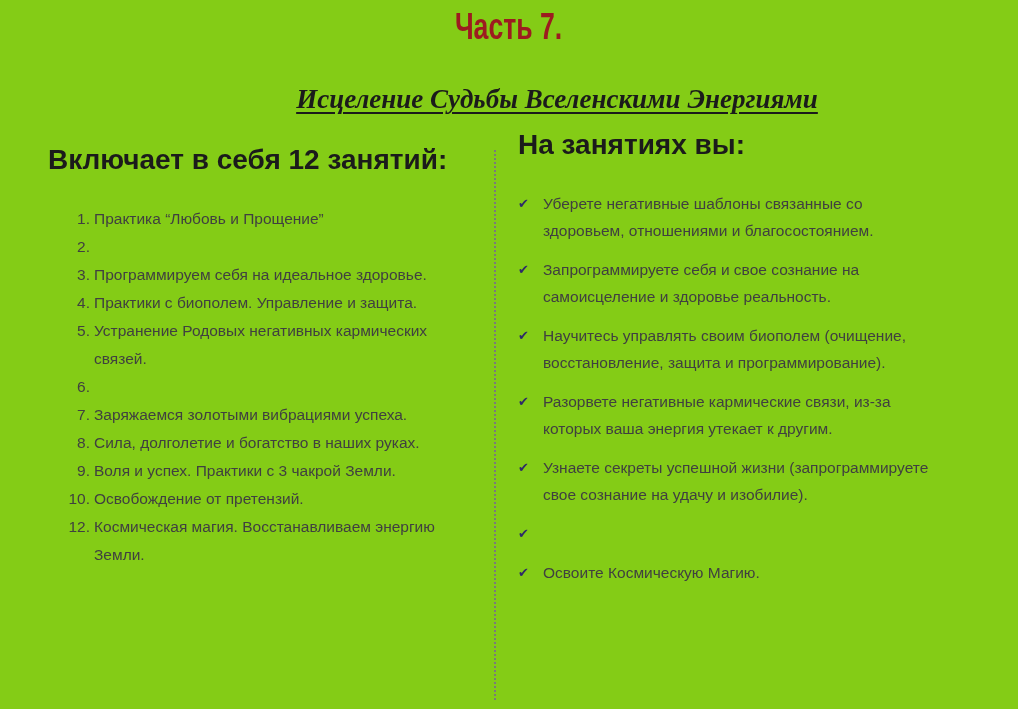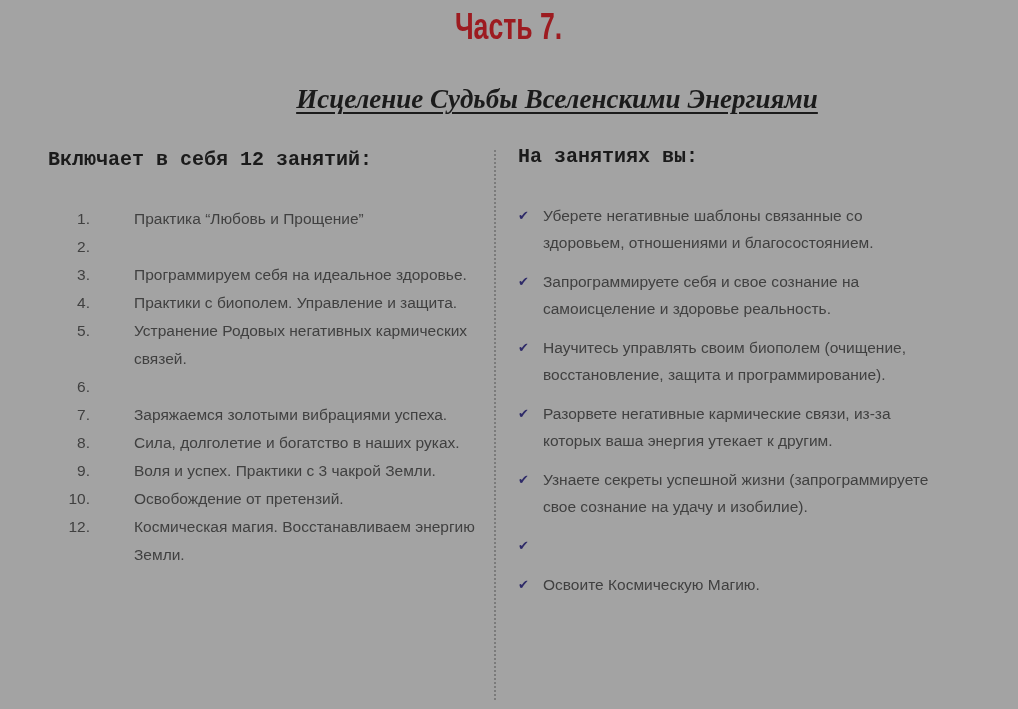--- a/index.html
+++ b/index.html
@@ -1,20 +1,20 @@
 <!DOCTYPE html>
 <html lang="ru"><head>
 <meta charset="utf-8">
 <style>
   html, body { margin: 0; padding: 0; background: #ffffff; }
   .page {
     position: relative;
     width: 1018px;
     height: 709px;
-    background: #a3a3a3;
+    background: #84cc16;
     overflow: hidden;
     font-family: "Liberation Sans", sans-serif;
   }
   .title {
     position: absolute;
     top: 6px;
     left: 0;
     width: 100%;
     text-align: center;
     color: #9d1b20;
@@ -39,23 +39,23 @@
     font-family: "Liberation Serif", serif;
     font-style: italic;
     font-weight: bold;
     font-size: 27px;
     text-decoration: underline;
     text-underline-offset: 4px;
     text-decoration-thickness: 1.5px;
     padding-left: 48px;
   }
   .col-heading {
-    font-family: Liberation Mono, monospace;
+    font-family: Liberation Sans, sans-serif;
     font-weight: bold;
-    font-size: 20px;
+    font-size: 28px;
     line-height: 26px;
     color: #1b1b1b;
   }
   .left-col {
     position: absolute;
     left: 48px;
     top: 147px;
     width: 438px;
   }
   .lesson-list {
@@ -65,33 +65,33 @@
     line-height: 28px;
   }
   .lesson-row { display: flex; align-items: flex-start; }
   .lesson-num {
     width: 46px;
     flex: 0 0 46px;
     text-align: right;
     padding-right: 4px;
     box-sizing: border-box;
   }
-  .lesson-text { white-space: pre-line; width: 388px; margin-left: 40px; }
+  .lesson-text { white-space: pre-line; width: 388px; }
   .divider {
     position: absolute;
     left: 494px;
     top: 150px;
     bottom: 8px;
     width: 2px;
     background: repeating-linear-gradient(to bottom, #7b7b7b 0 2px, transparent 2px 4px);
   }
   .right-col {
     position: absolute;
     left: 518px;
-    top: 144px;
+    top: 132px;
     width: 470px;
   }
   .benefit-list {
     margin-top: 32px;
     color: #404040;
     font-size: 15.5px;
     line-height: 27px;
   }
   .benefit-row {
     display: flex;

